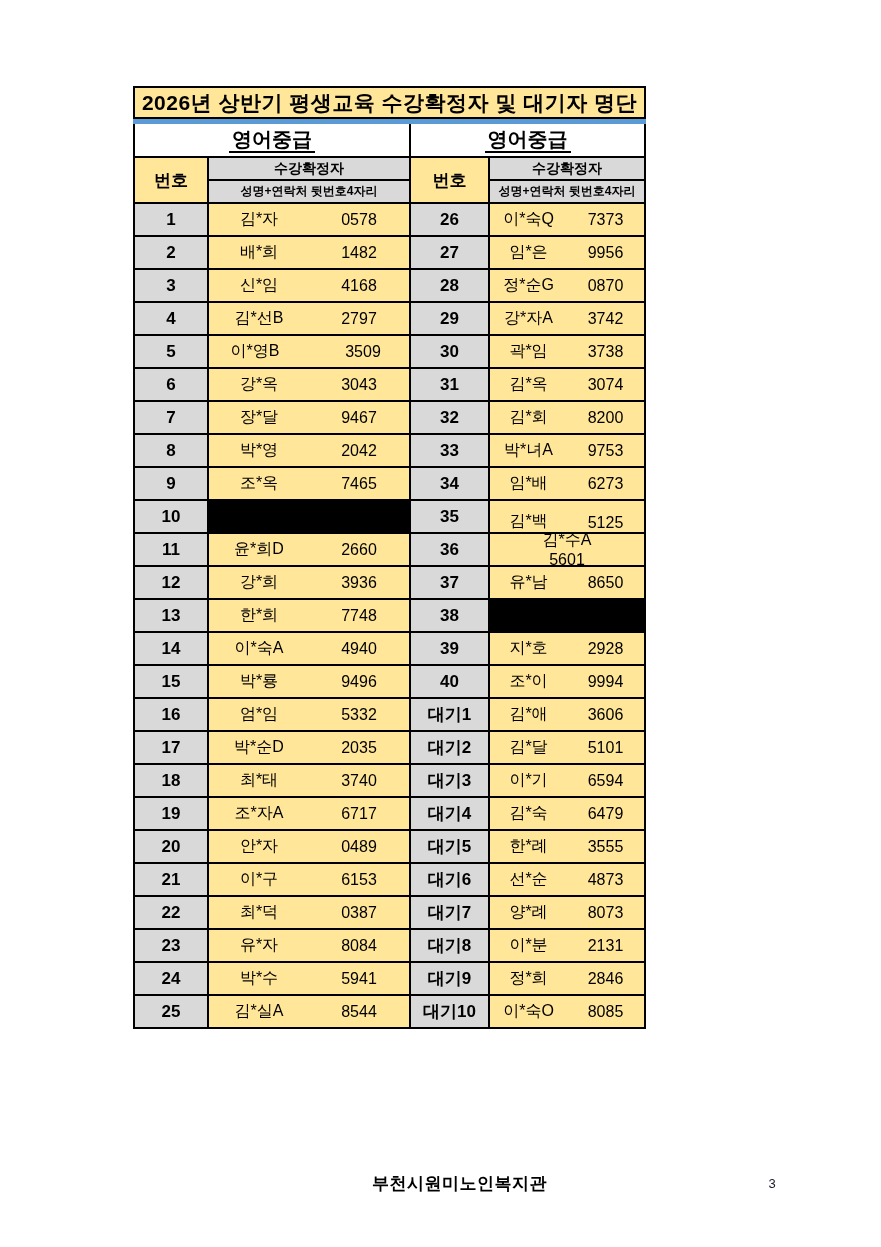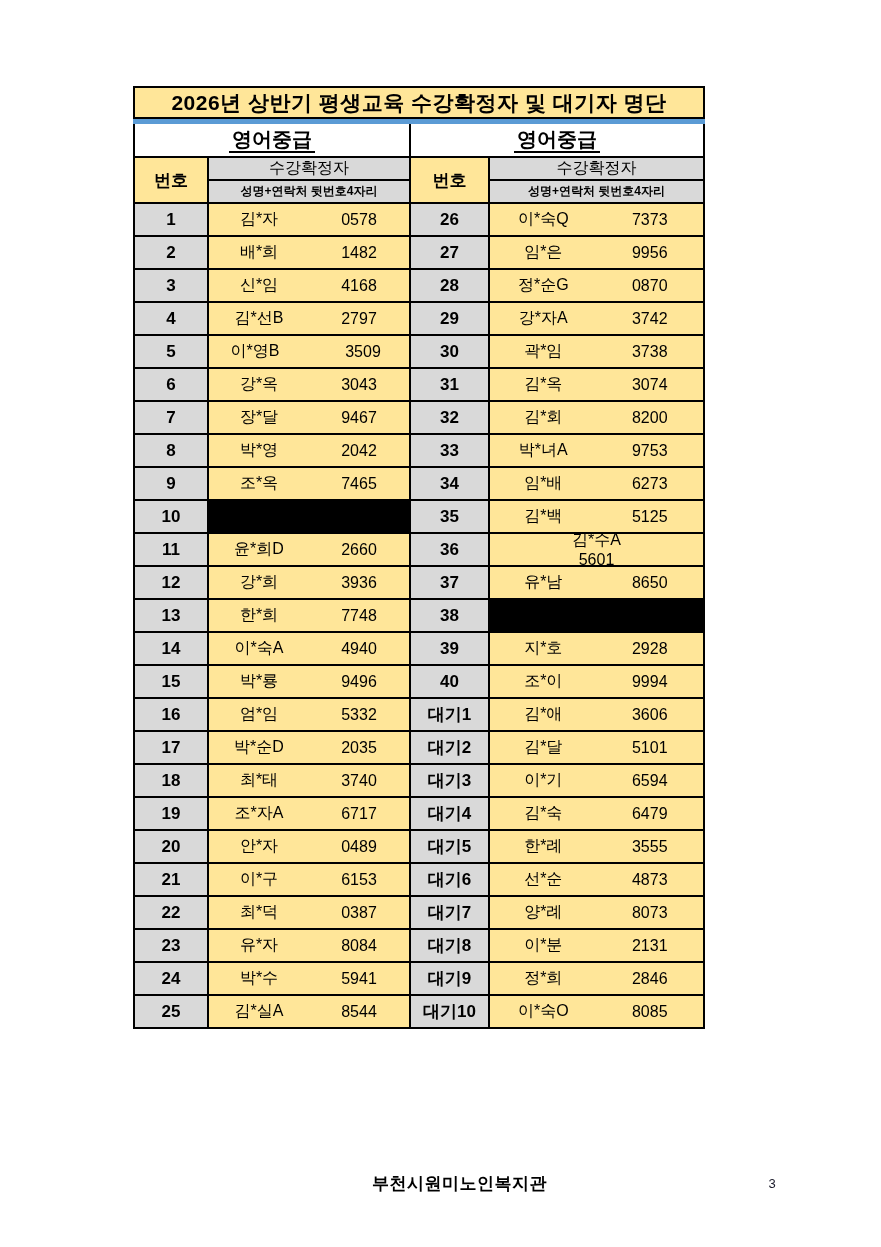--- a/index.html
+++ b/index.html
@@ -4,21 +4,21 @@
 <style>
   html,body{margin:0;padding:0;background:#888;}
   .page{
     position:relative;
     width:881px;height:1247px;
     background:#ffffff;
     font-family:"Liberation Sans","DejaVu Sans",sans-serif;
     color:#000;
     overflow:hidden;
   }
-  .sheet{position:absolute;left:133px;top:86px;width:572px;}
+  .sheet{position:absolute;left:133px;top:86px;width:513px;}
 
   .title-row{
     box-sizing:border-box;
     width:100%;height:33px;
     background:var(--yellow,#FFE699);
     border:2px solid #000;
     display:flex;align-items:center;justify-content:center;
     font-size:21px;font-weight:bold;letter-spacing:0.5px;
   }
   .blue-rule{width:100%;height:5px;background:var(--blue,#5B9BD5);}
@@ -39,21 +39,21 @@
     overflow:hidden;white-space:nowrap;
   }
   .group{background:#fff;font-size:20px;font-weight:bold;}
   .group .u{border-bottom:2.5px solid #000;padding:0 3px 0 3px;line-height:1.15;}
   .g-left{grid-area:1/1/2/3;}
   .g-right{grid-area:1/3/2/5;}
 
   .noh{background:var(--yellow,#FFE699);font-size:17px;font-weight:bold;}
   .nh-left{grid-area:2/1/4/2;}
   .nh-right{grid-area:2/3/4/4;}
-  .conf{background:var(--gray,#D9D9D9);font-size:16px;font-weight:normal;}
+  .conf{background:var(--gray,#D9D9D9);font-size:14px;font-weight:bold;}
   .c-left{grid-area:2/2/3/3;}
   .c-right{grid-area:2/4/3/5;}
   .sub{background:var(--gray,#D9D9D9);font-size:12px;font-weight:bold;}
   .s-left{grid-area:3/2/4/3;}
   .s-right{grid-area:3/4/4/5;}
 
   .no-cell{background:var(--gray,#D9D9D9);font-size:17px;font-weight:bold;}
   .name-cell{
     background:var(--yellow,#FFE699);
     display:flex;align-items:center;
@@ -183,21 +183,21 @@
           <span class="nm">조*옥</span>
           <span class="ph">7465</span>
         </div>
         <div class="cell no-cell" style="grid-area: 12 / 3;">34</div>
         <div class="cell name-cell" style="grid-area: 12 / 4;">
           <span class="nm">임*배</span>
           <span class="ph">6273</span>
         </div>
         <div class="cell no-cell" style="grid-area: 13 / 1;">10</div>
         <div class="cell no-cell" style="grid-area: 13 / 3;">35</div>
-        <div class="cell name-cell" style="grid-area: 13 / 4;">
+        <div class="cell name-cell" style="grid-area: 13 / 4; align-items: flex-end;">
           <span class="nm">김*백</span>
           <span class="ph">5125</span>
         </div>
         <div class="cell no-cell" style="grid-area: 14 / 1;">11</div>
         <div class="cell name-cell" style="grid-area: 14 / 2;">
           <span class="nm">윤*희D</span>
           <span class="ph">2660</span>
         </div>
         <div class="cell no-cell" style="grid-area: 14 / 3;">36</div>
         <div class="cell name-cell" style="grid-area: 14 / 4; flex-direction: column;">

